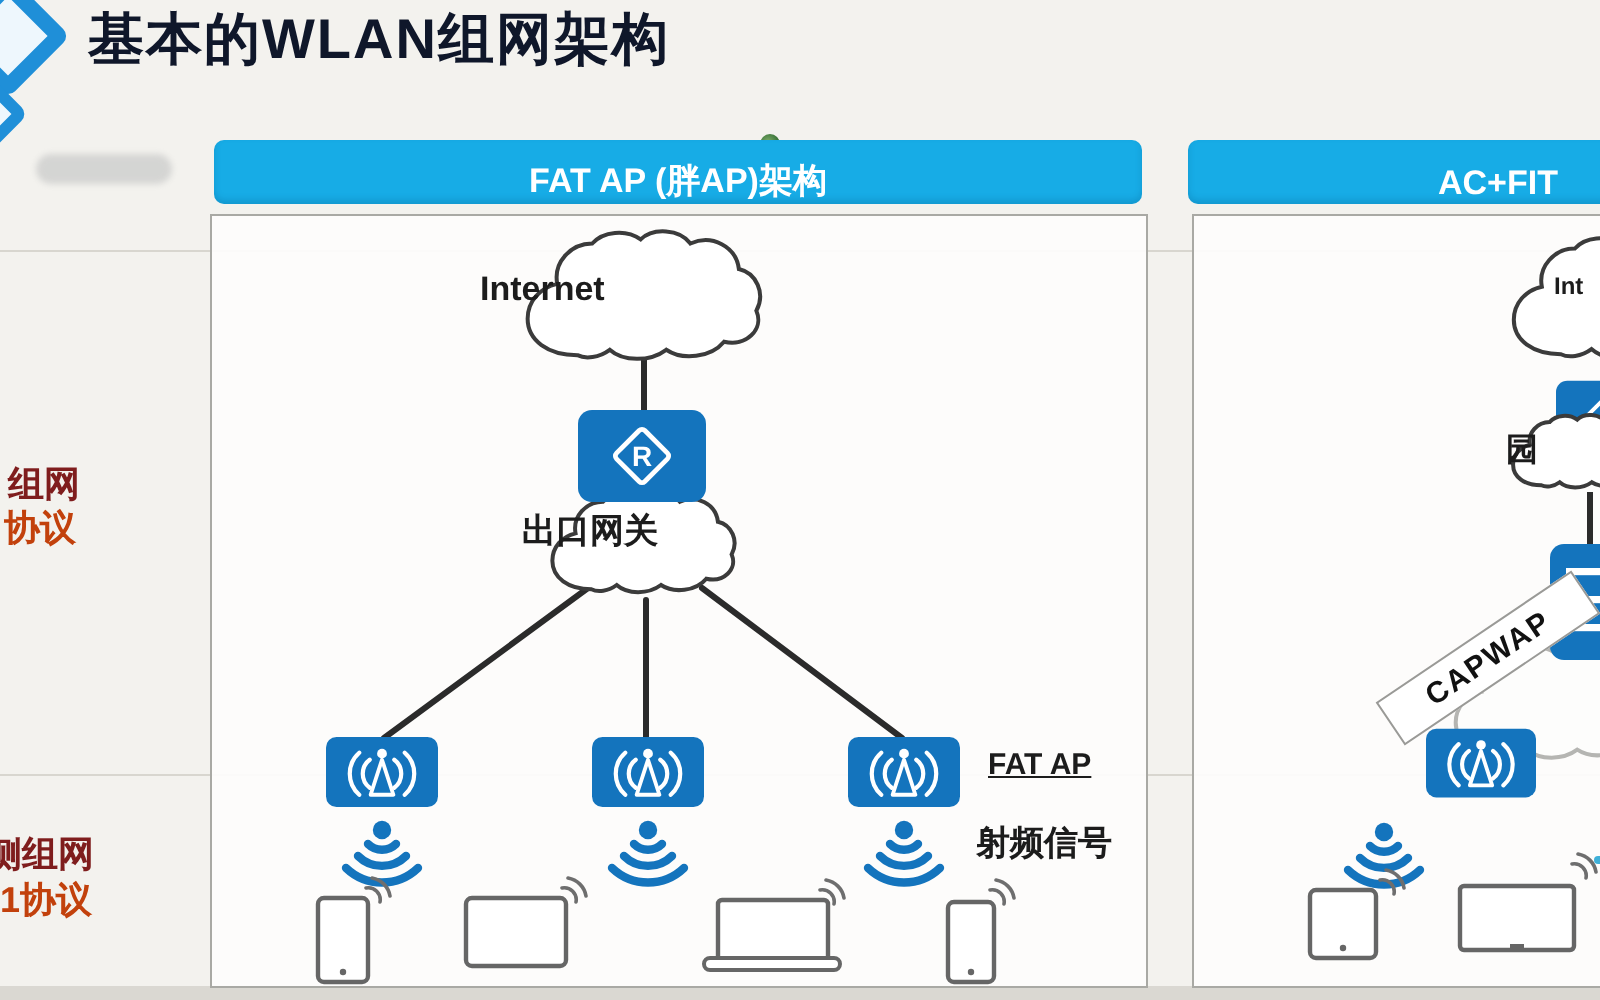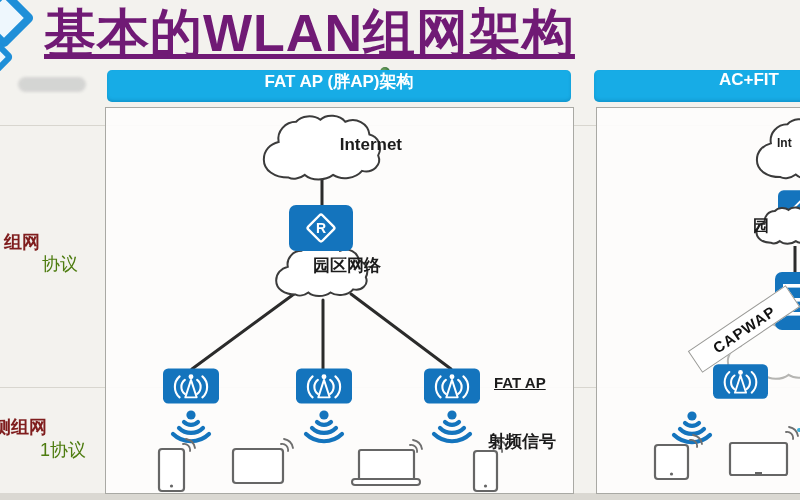--- a/index.html
+++ b/index.html
@@ -1,48 +1,48 @@
 <!DOCTYPE html>
 <html><head>
 <meta charset="utf-8">
 <style>
   html,body{margin:0;padding:0;}
   #stage{position:relative;width:800px;height:500px;overflow:hidden;
          background:#f3f2ee;font-family:"Liberation Sans","DejaVu Sans",sans-serif;color:#1c1c1c;}
   .abs{position:absolute;}
   .lbl{position:absolute;white-space:nowrap;line-height:1.15;}
-  .ctr{text-align:right;}
+  .ctr{text-align:left;}
   
-  .page-title{left:44px;top:4px;font-size:52px;font-weight:900;letter-spacing:1px;color:#701a75;text-decoration:underline;}
+  .page-title{left:44px;top:4px;font-size:28px;font-weight:900;letter-spacing:1px;color:#0f172a;}
   .chev{position:absolute;border-style:solid;border-color:#1f8fd8;background:#eef7fd;
         transform:rotate(45deg);border-radius:5px;}
   .chev.c1{left:-18px;top:-4px;width:28px;height:28px;border-width:8px;}
   .chev.c2{left:-22px;top:42px;width:18px;height:18px;border-width:6px;}
   .corner-black{left:0;top:0;width:14px;height:8px;background:#0c0c0c;}
   .smudge{left:18px;top:77px;width:68px;height:15px;background:#96999c;opacity:.32;
           border-radius:8px;filter:blur(1.5px);}
   .gridline{left:0;width:800px;height:1px;background:#d8d6cf;}
   .bottom-strip{left:0;top:493px;width:800px;height:7px;background:#dad8d2;}
   
   .panel-header{position:absolute;top:70px;height:32px;background:#17ace6;border-radius:5px;
-        color:#fff;font-size:17px;font-weight:800;display:flex;align-items:flex-start;justify-content:center;
+        color:#fff;font-size:17px;font-weight:800;display:flex;align-items:flex-end;justify-content:center;
         box-shadow:inset 0 -2px 3px rgba(0,90,140,.25);}
   .panel-body{position:absolute;top:107px;height:387px;background:rgba(253,253,252,.93);
         border:1px solid #a9a9a4;box-sizing:border-box;}
   .panel-body svg.art{position:absolute;left:0;top:0;}
   .green-dot{left:380px;top:67px;width:10px;height:10px;border-radius:50%;
         background:radial-gradient(circle at 40% 40%, #7fae6a 0%, #2e6b33 70%);}
   
   .t-internet{font-size:17px;font-weight:800;}
   .t-gw{font-size:16px;font-weight:700;}
   .t-campus{font-size:17px;font-weight:800;}
   .t-side{font-size:15px;font-weight:800;text-decoration:underline;}
   .t-rf{font-size:17px;font-weight:800;}
   .t-margin-b{font-size:18px;font-weight:800;color:#7f1d1d;}
-  .t-margin-n{font-size:18px;font-weight:400;color:#4d7c0f;margin-left:40px;}
+  .t-margin-n{font-size:18px;font-weight:700;color:#c2410c;}
   .capwap{position:absolute;left:88px;top:208px;width:116px;height:24px;background:#fff;
         border:1px solid #9a9a97;transform:rotate(-34deg);display:flex;align-items:center;
         justify-content:center;font-size:15px;font-weight:800;letter-spacing:1px;color:#111;}
 </style>
 </head>
 <body>
 
 <div id="stage">
 
   <div class="abs gridline" style="top:125px"></div>
@@ -130,23 +130,23 @@
         <rect x="253" y="342" width="55" height="30" rx="2" fill="#fff" stroke="#666" stroke-width="2.2"></rect>
         <rect x="246" y="371" width="68" height="6" rx="3" fill="#fff" stroke="#666" stroke-width="2"></rect>
         <use href="#sym-dev-arcs" x="303" y="331" width="14" height="14"></use>
         <rect x="368" y="343" width="23" height="40" rx="3" fill="#fff" stroke="#666" stroke-width="2.2"></rect>
         <circle cx="379.5" cy="378" r="1.6" fill="#666"></circle>
         <use href="#sym-dev-arcs" x="388" y="331" width="14" height="14"></use>
       </g>
     </svg>
 
     <div class="lbl ctr t-internet" style="left:134px;top:27px;width:162px">Internet</div>
-    <div class="lbl ctr t-campus" style="left:155px;top:148px;width:120px">园区网络</div>
+    <div class="lbl ctr t-campus" style="left:155px;top:148px;width:120px">出口网关</div>
     <div class="lbl t-side" style="left:388px;top:266px">FAT AP</div>
-    <div class="lbl t-rf" style="left:382px;top:324px">射频信号</div>
+    <div class="lbl t-rf" style="left:382px;top:304px">射频信号</div>
   </div>
 
   <div class="panel-header" style="left:594px;width:310px;">
     <span>AC+FIT</span>
   </div>
 
   <div class="panel-body" style="left:596px;width:210px;border-right:none;">
     <svg class="art" width="209" height="387" viewBox="0 0 209 387">
 
       <use href="#sym-cloud" x="122" y="203" width="118" height="84" fill="#fdfdfc" stroke="#b5b5b2" stroke-width="2"></use>

